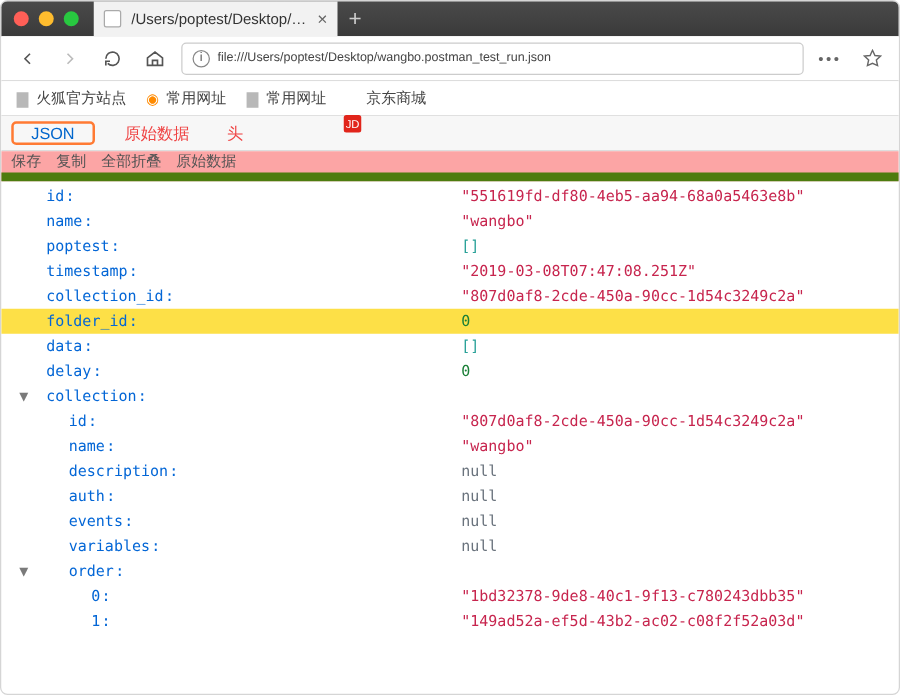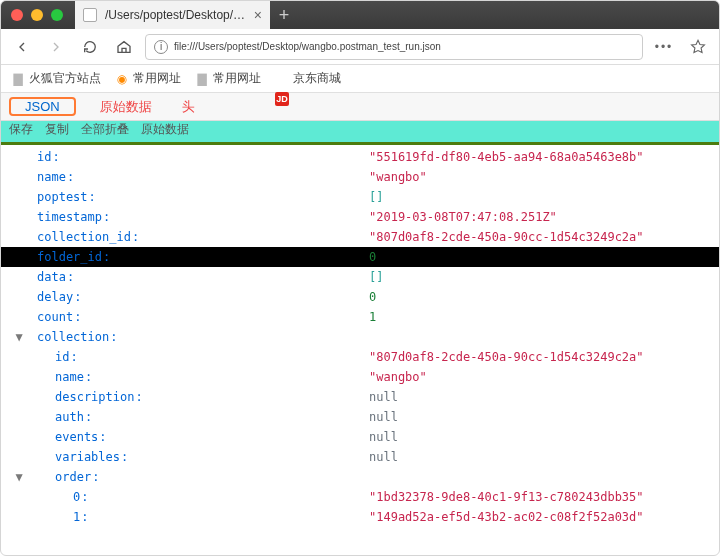--- a/index.html
+++ b/index.html
@@ -26,34 +26,34 @@
   .addr span.url { white-space:nowrap; overflow:hidden; text-overflow:ellipsis; font-size:10px; color:#444; }
   .dots { letter-spacing:2px; color:#666; }
   .star svg { width:18px;height:18px;stroke:#666;fill:none; }
 
   
   .bookmarks { height:28px; display:flex; align-items:center; padding:0 10px; gap:14px; background:#fff; border-bottom:1px solid #e0e0e0; font-size:12px; color:#444; }
   .bm { display:flex; align-items:center; gap:4px; }
   .bm .ic { width:14px;height:14px;display:flex;align-items:center;justify-content:center; }
   .folder{color:#b8b8b8;}
   .ffx{color:#ff8a00;}
-  .jd{background:#e1251b;color:#fff;font-size:9px;font-weight:bold;padding:1px 2px;border-radius:2px;margin-top:40px;}
+  .jd{background:#e1251b;color:#fff;font-size:9px;font-weight:normal;padding:1px 2px;border-radius:2px;margin-top:40px;}
 
   
   .viewtabs { height:28px; display:flex; align-items:center; padding:0 8px; gap:18px; border-bottom:1px solid #ddd; font-size:13px; background:#f7f7f7; }
   .vt { padding:2px 6px; color:#ef4444; }
   .vt.active { color:#0066cc; border:2px solid #ff7a33; border-radius:4px; padding:0 14px; }
 
   
-  .toolrow { height:24px; display:flex; align-items:flex-start; padding:0 8px; gap:12px; background:#5eead4; border-bottom:3px solid #4d7c0f; font-size:12px; color:#555; }
+  .toolrow { height:24px; display:flex; align-items:flex-end; padding:0 8px; gap:12px; background:#fca5a5; border-bottom:7px solid #4d7c0f; font-size:12px; color:#555; }
 
   
   .json { font-family: Menlo, Consolas, monospace; font-size:12px; line-height:20px; padding:2px 0 0 0; }
   .row { display:flex; height:20px; align-items:flex-start; white-space:nowrap; }
-  .row.hi { background:#000000; }
+  .row.hi { background:#fde047; }
   .gut { width:36px; text-align:center; color:#7a7a7a; }
   .gut .tw { display:inline-block; cursor:pointer; }
   .key { color:#0366d6; }
   .colon { color:#0366d6; margin-left:1px; }
   .val { position:absolute; left:332px; }
   .str { color:#c7254e; }
   .brk { color:#2aa198; }
   .num { color:#1a7f37; }
   .nul { color:#6a737d; }
   .ind0 { padding-left:0px; }
@@ -172,24 +172,20 @@
     </div>
     <div class="row">
       <div class="gut"></div>
       <div class="keywrap"><span class="ind0"><span class="key">data</span><span class="colon">:</span></span><span class="val brk">[]</span></div>
     </div>
     <div class="row">
       <div class="gut"></div>
       <div class="keywrap"><span class="ind0"><span class="key">delay</span><span class="colon">:</span></span><span class="val num">0</span></div>
     </div>
     <div class="row">
-      <div class="gut"></div>
-      <div class="keywrap"><span class="ind0"><span class="key">count</span><span class="colon">:</span></span><span class="val num">1</span></div>
-    </div>
-    <div class="row">
       <div class="gut"><span class="tw">▼</span></div>
       <div class="keywrap"><span class="ind0"><span class="key">collection</span><span class="colon">:</span></span></div>
     </div>
     <div class="row">
       <div class="gut"></div>
       <div class="keywrap"><span class="ind1"><span class="key">id</span><span class="colon">:</span></span><span class="val str">"807d0af8-2cde-450a-90cc-1d54c3249c2a"</span></div>
     </div>
     <div class="row">
       <div class="gut"></div>
       <div class="keywrap"><span class="ind1"><span class="key">name</span><span class="colon">:</span></span><span class="val str">"wangbo"</span></div>

